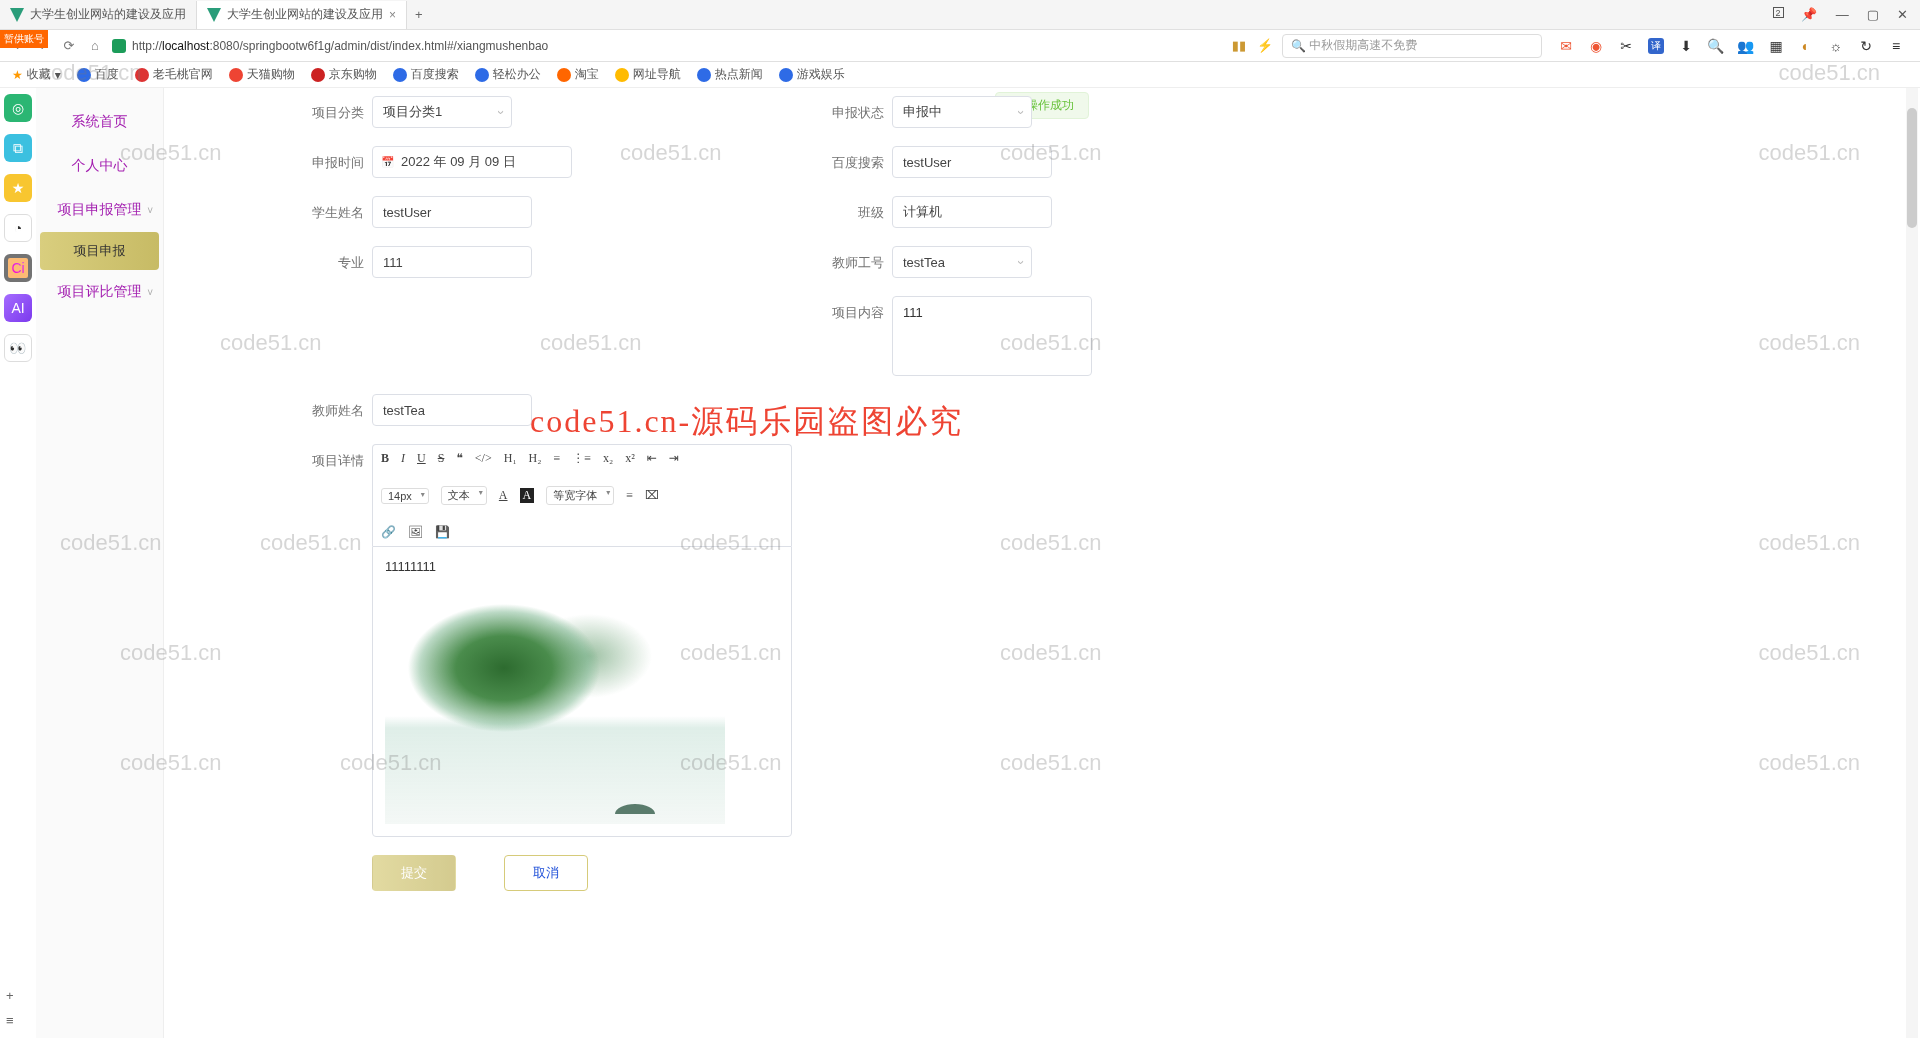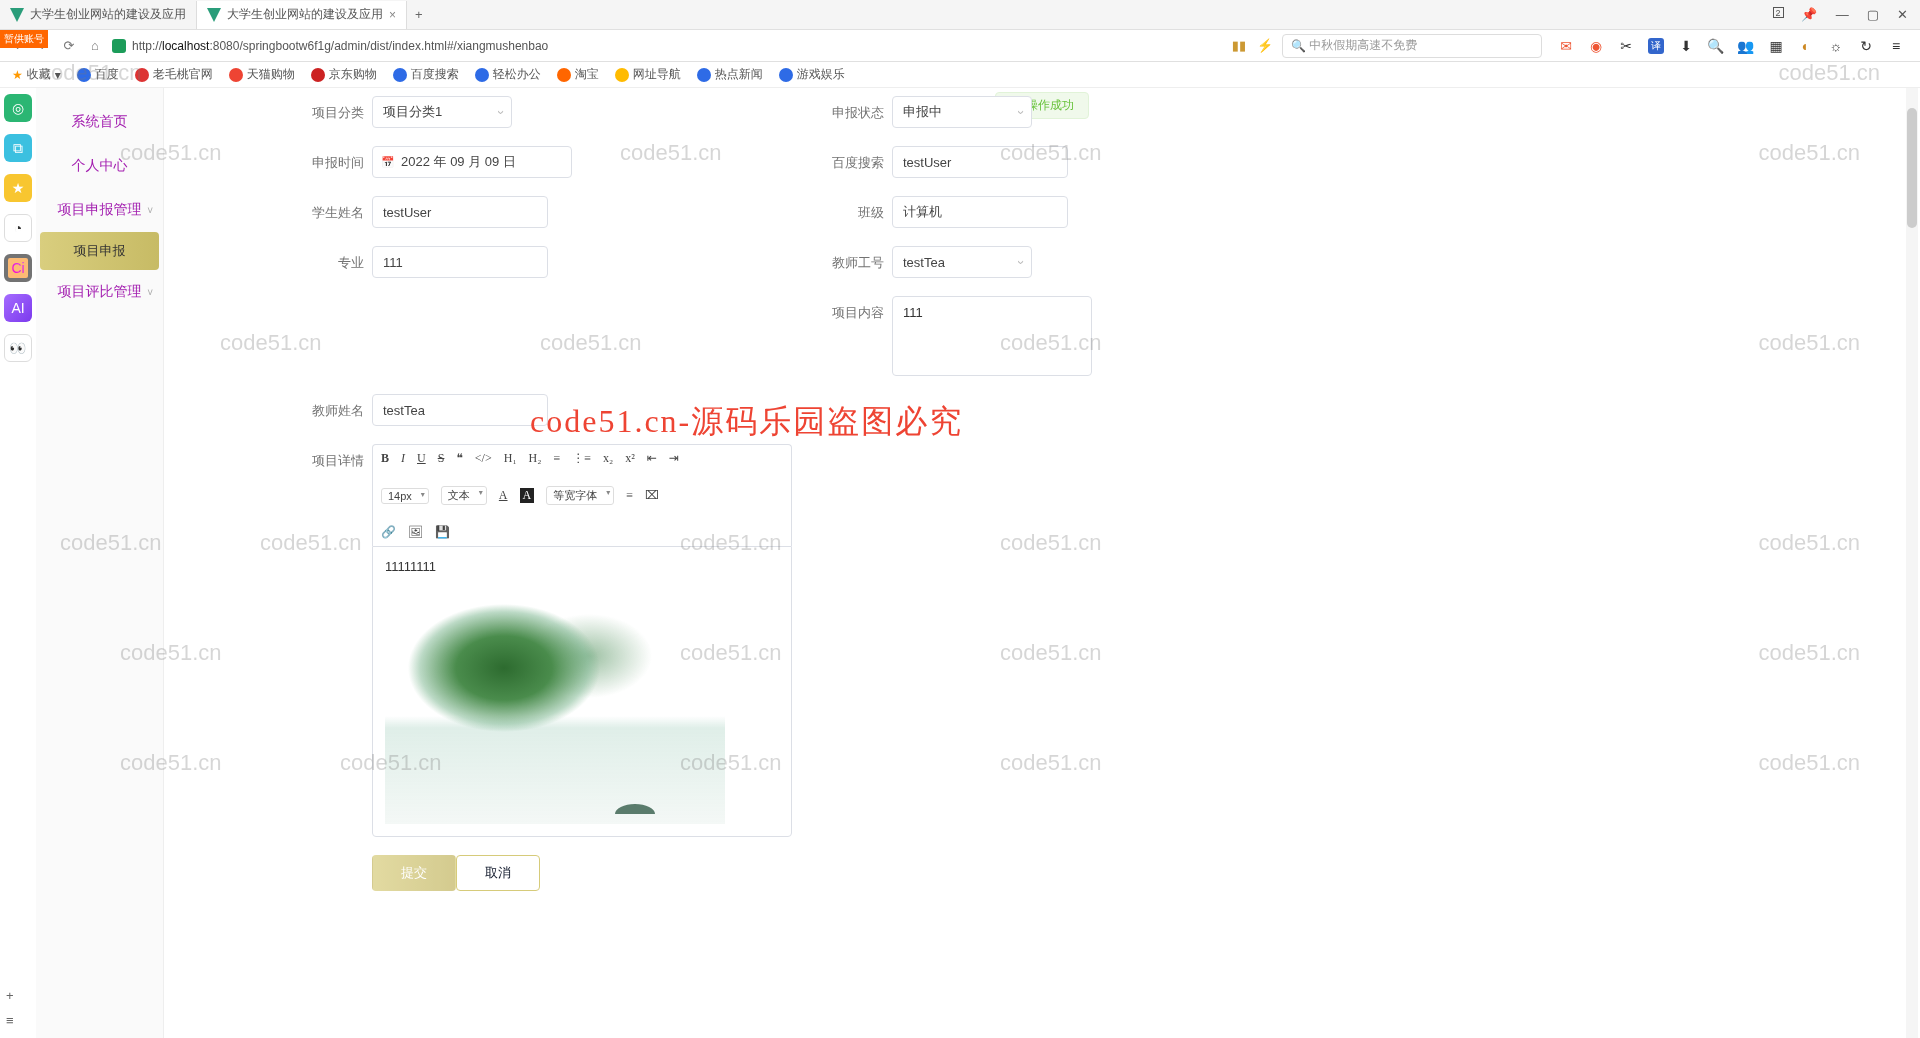--- a/index.html
+++ b/index.html
@@ -44,21 +44,21 @@
 .side-sub { height: 38px; display: flex; align-items: center; justify-content: center; font-size: 13px; cursor: pointer; }
 .side-sub.active { background: linear-gradient(90deg,#d9ce7e,#c7bb65); color: #333; border-radius: 4px; margin: 0 4px; }
 
 .main { flex: 1; position: relative; overflow: auto; padding: 8px 40px 40px 130px; }
 .toast { position: absolute; top: 4px; left: 50%; transform: translateX(-50%); background: #f0f9eb; border: 1px solid #e1f3d8; color: #67c23a; padding: 4px 14px; border-radius: 4px; font-size: 12px; display: flex; align-items: center; gap: 6px; }
 
 .form-grid { display: grid; grid-template-columns: 1fr 1fr; column-gap: 40px; row-gap: 18px; max-width: 1000px; }
 .field { display: flex; align-items: flex-start; gap: 8px; }
 .field label { width: 70px; text-align: right; font-size: 13px; color: #737373; padding-top: 8px; flex-shrink: 0; }
 .input, .select { height: 32px; border: 1px solid #dcdfe6; border-radius: 4px; padding: 0 10px; font-size: 13px; color: #444; background: #fff; display: flex; align-items: center; }
-.input { width: 176px; }
+.input { width: 160px; }
 .select { width: 140px; position: relative; }
 .select::after { content: "›"; position: absolute; right: 8px; transform: rotate(90deg); color: #bbb; }
 .textarea { width: 200px; height: 80px; border: 1px solid #dcdfe6; border-radius: 4px; padding: 8px 10px; font-size: 13px; resize: both; }
 .date-input { width: 200px; position: relative; }
 .date-input::before { content: "📅"; position: absolute; left: 8px; font-size: 11px; color: #aaa; }
 .date-input span { margin-left: 18px; }
 
 .full-row { grid-column: 1 / -1; }
 
 
@@ -71,21 +71,21 @@
 .editor-img { margin-top: 10px; width: 340px; height: 240px; background:
   radial-gradient(ellipse 120px 80px at 35% 35%, #2d6b2f 0%, #4a8c4c 40%, rgba(120,180,140,0.5) 70%, transparent 80%),
   radial-gradient(ellipse 90px 60px at 60% 30%, rgba(90,150,100,0.6) 0%, transparent 70%),
   linear-gradient(180deg, transparent 55%, rgba(150,200,180,0.3) 60%, rgba(200,220,210,0.2) 100%);
   position: relative; }
 .editor-img::after { content: ""; position: absolute; bottom: 10px; right: 70px; width: 40px; height: 10px; background: #5a7c6c; border-radius: 50% 50% 0 0 / 100% 100% 0 0; }
 
 .btns { margin-top: 18px; display: flex; }
 .btn { padding: 8px 28px; border-radius: 4px; font-size: 13px; cursor: pointer; border: 1px solid transparent; }
 .btn-primary { background: linear-gradient(90deg,#d6cb7a,#c2b560); color: #fff; opacity: 0.7; }
-.btn-cancel { border-color: #d6cb7a; color: #0f172a; background: #fff; }
+.btn-cancel { border-color: #d6cb7a; color: #1d4ed8; background: #fff; margin-left: 48px; }
 
 
 .wm { position: fixed; color: rgba(120,120,120,0.3); font-size: 22px; pointer-events: none; font-family: Arial; }
 .wm-red { position: fixed; color: #e43; font-size: 32px; font-family: "SimHei"; pointer-events: none; letter-spacing: 2px; }
 
 .bottom-left { position: fixed; left: 6px; bottom: 10px; display: flex; flex-direction: column; gap: 10px; color: #666; }
 .scrollbar-v { position: fixed; right: 2px; top: 88px; bottom: 0; width: 12px; background: #f5f5f5; }
 .scrollbar-thumb { position: absolute; top: 20px; width: 10px; left: 1px; height: 120px; background: #ccc; border-radius: 5px; }
 </style>
 </head>

